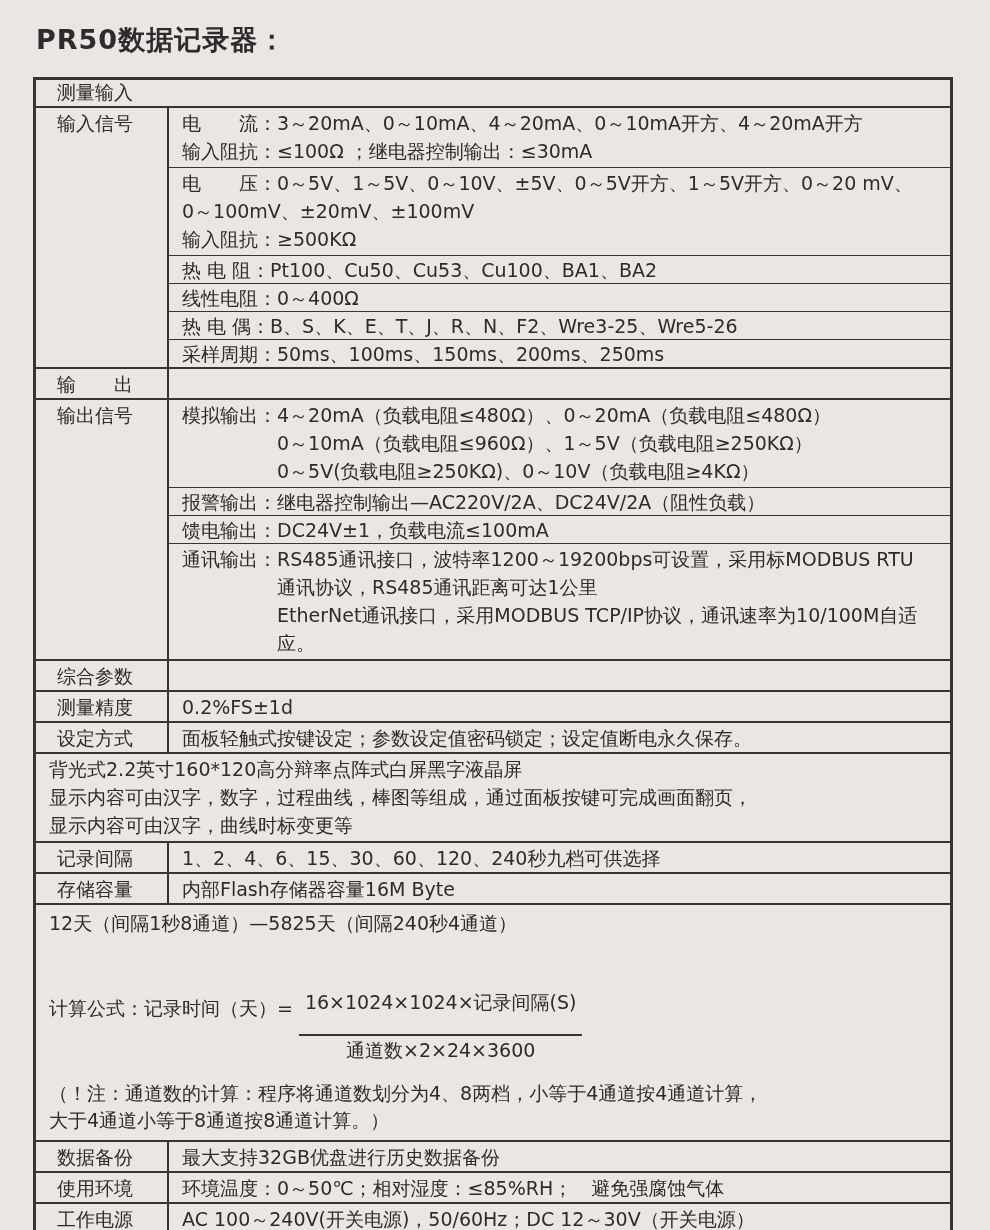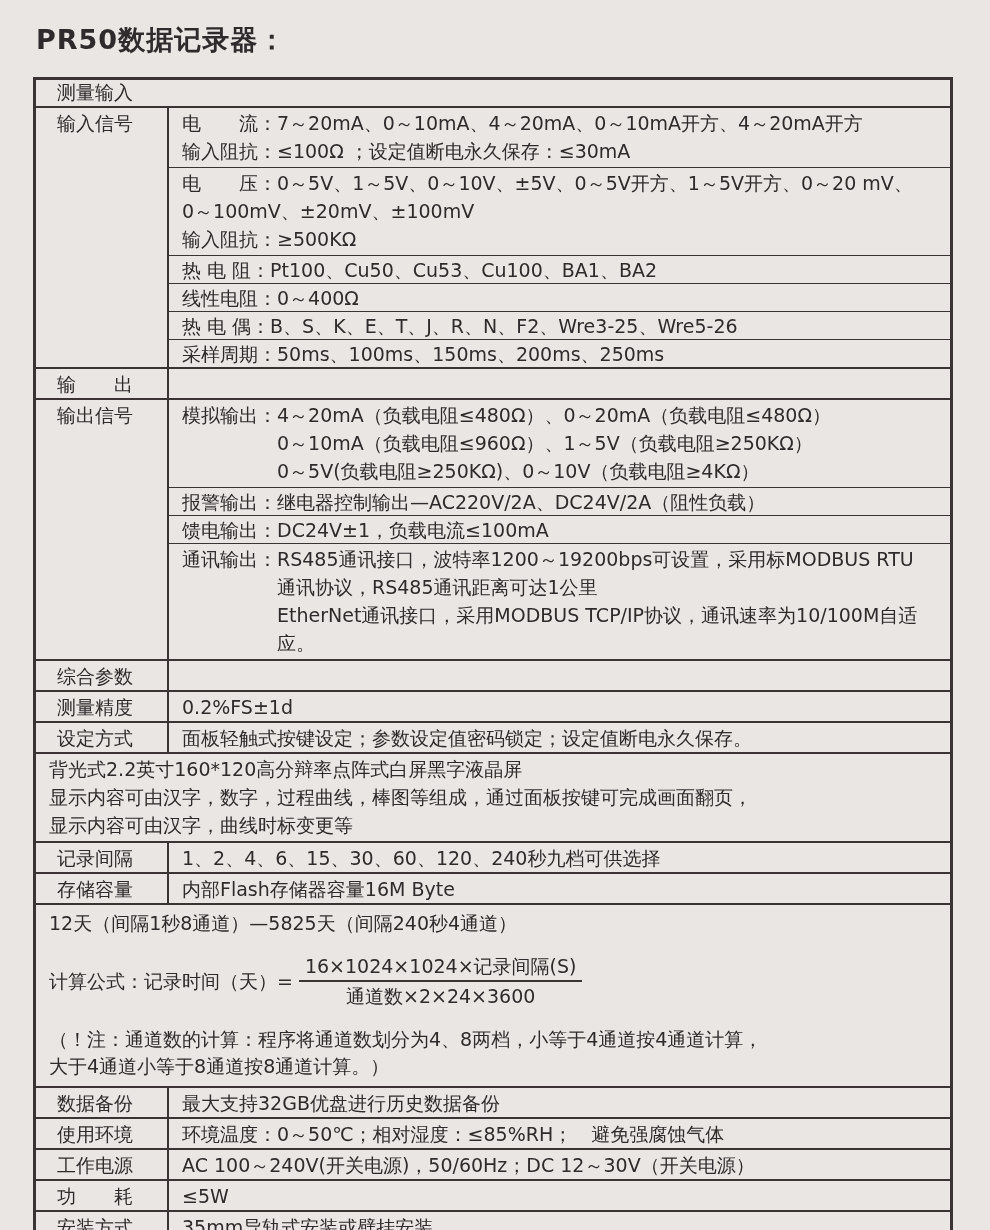--- a/index.html
+++ b/index.html
@@ -42,41 +42,41 @@
   .sub-cell.s1{display:flex;align-items:center;height:28px;padding-top:0;padding-bottom:0;}
   .indent{padding-left:95px;}
   .h26{min-height:26px;}
   .h27{min-height:27px;}
   .h28{min-height:28px;}
   .h29{min-height:29px;}
   .h31{min-height:31px;}
   .storage-cell{flex:1;padding:4px 6px 6px 13px;line-height:28px;}
   .formula-line{margin-top:16px;display:flex;align-items:center;}
   .frac{display:inline-flex;flex-direction:column;align-items:center;margin-left:6px;text-align:center;}
-  .frac .num{border-bottom:2px solid var(--line);padding:0 6px 1px;line-height:26px;}
+  .frac .num{border-bottom:2px solid var(--line);padding:0 6px 19px;line-height:26px;margin-top:36px;}
   .frac .den{padding-top:1px;line-height:26px;}
   .note{margin-top:17px;line-height:27px;}
 </style>
 </head>
 <body>
 
 <div class="title">PR50数据记录器：</div>
 
 <div class="spec-table">
 
   <div class="t-row h26">
     <div class="full-cell">测量输入</div>
   </div>
 
   <div class="t-row">
     <div class="label-cell">输入信号</div>
     <div class="sub-col">
       <div class="sub-cell">
-        <div class="line">电　　流：7～20mA、0～10mA、4～20mA、0～10mA开方、4～20mA开方</div>
-        <div class="line">输入阻抗：≤100Ω ；设定值断电永久保存：≤30mA</div>
+        <div class="line">电　　流：3～20mA、0～10mA、4～20mA、0～10mA开方、4～20mA开方</div>
+        <div class="line">输入阻抗：≤100Ω ；继电器控制输出：≤30mA</div>
       </div>
       <div class="sub-cell">
         <div class="line">电　　压：0～5V、1～5V、0～10V、±5V、0～5V开方、1～5V开方、0～20 mV、</div>
         <div class="line">0～100mV、±20mV、±100mV</div>
         <div class="line">输入阻抗：≥500KΩ</div>
       </div>
       <div class="sub-cell s1">热 电 阻：Pt100、Cu50、Cu53、Cu100、BA1、BA2</div>
       <div class="sub-cell s1">线性电阻：0～400Ω</div>
       <div class="sub-cell s1">热 电 偶：B、S、K、E、T、J、R、N、F2、Wre3-25、Wre5-26</div>
       <div class="sub-cell s1">采样周期：50ms、100ms、150ms、200ms、250ms</div>

